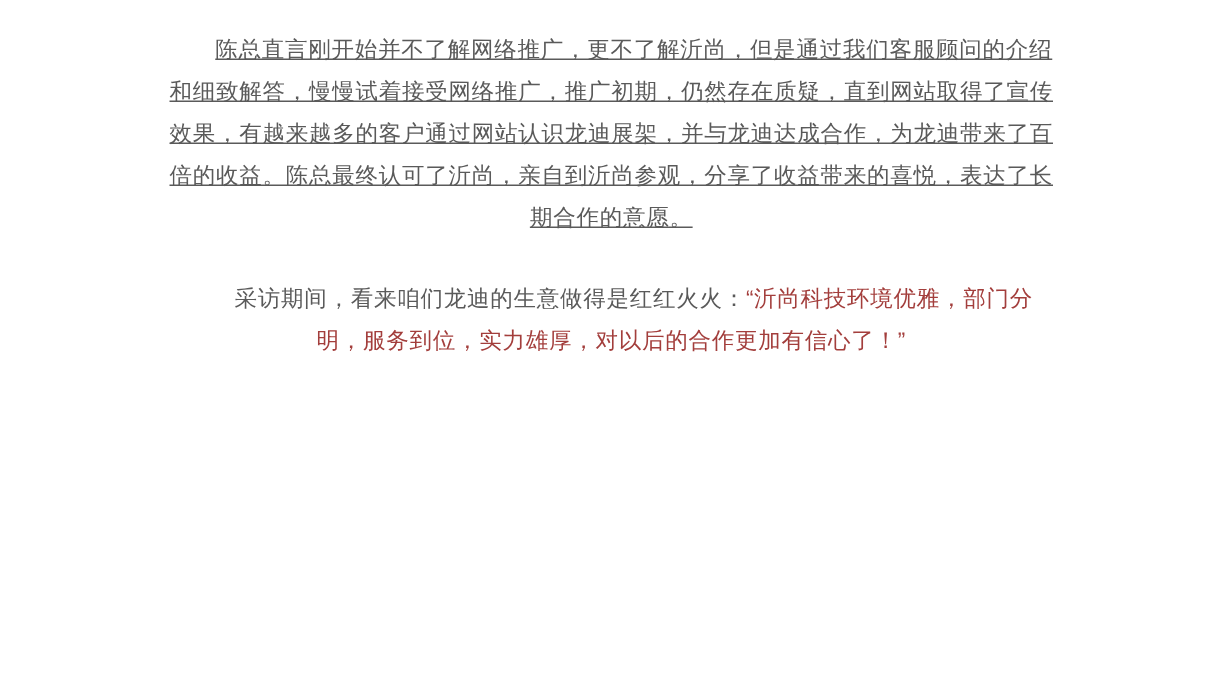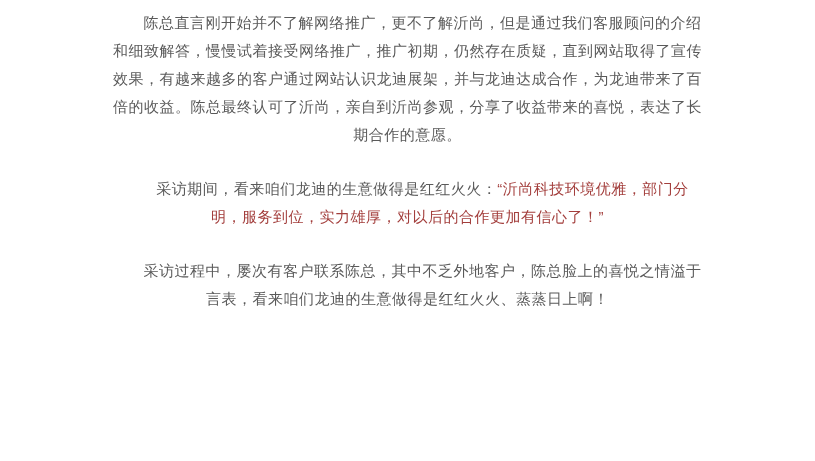--- a/index.html
+++ b/index.html
@@ -22,21 +22,22 @@
     margin: 26px 0;
     font-size: 15px;
     line-height: 28px;
     text-align: center;
     text-indent: 2em;
     letter-spacing: 0.5px;
     color: var(--body-text, #5a5a5a);
     word-break: break-all;
   }
   .article p:first-child {
-    margin-top: 1px;
+    margin-top: 12px;
+    text-decoration: underline;
   }
   .seg-normal {
     color: var(--body-text, #5a5a5a);
   }
   .seg-highlight {
     color: var(--highlight-text, #a33e3c);
     margin-top: 40px;
   }
 </style>
 </head>
@@ -46,17 +47,14 @@
 
   <p>
     <span class="seg-normal">陈总直言刚开始并不了解网络推广，更不了解沂尚，但是通过我们客服顾问的介绍和细致解答，慢慢试着接受网络推广，推广初期，仍然存在质疑，直到网站取得了宣传效果，有越来越多的客户通过网站认识龙迪展架，并与龙迪达成合作，为龙迪带来了百倍的收益。陈总最终认可了沂尚，亲自到沂尚参观，分享了收益带来的喜悦，表达了长期合作的意愿。</span>
   </p>
 
   <p>
     <span class="seg-normal">采访期间，看来咱们龙迪的生意做得是红红火火：</span><span class="seg-highlight">“沂尚科技环境优雅，部门分明，服务到位，实力雄厚，对以后的合作更加有信心了！”</span>
   </p>
 
 
-  <p>
-    <span class="seg-normal">采访过程中，屡次有客户联系陈总，其中不乏外地客户，陈总脸上的喜悦之情溢于言表，看来咱们龙迪的生意做得是红红火火、蒸蒸日上啊！</span>
-  </p>
 
 </div>
 
 </body></html>

